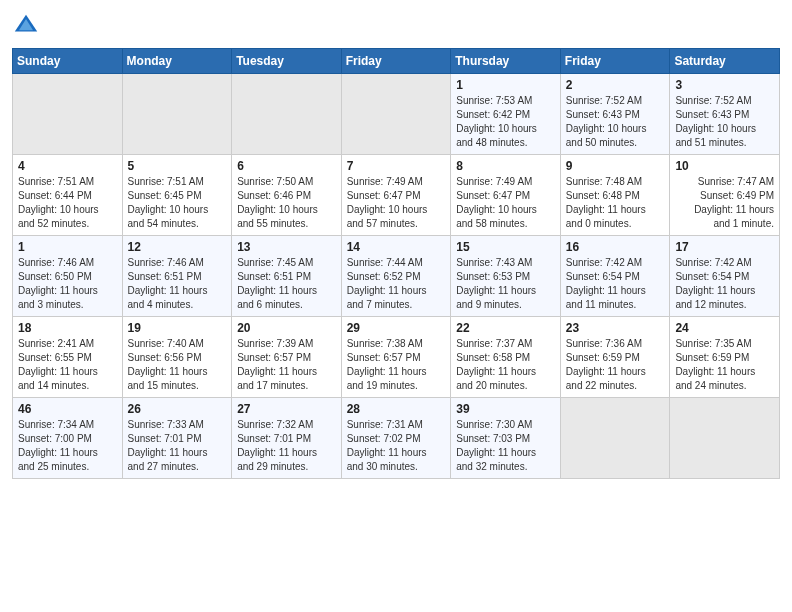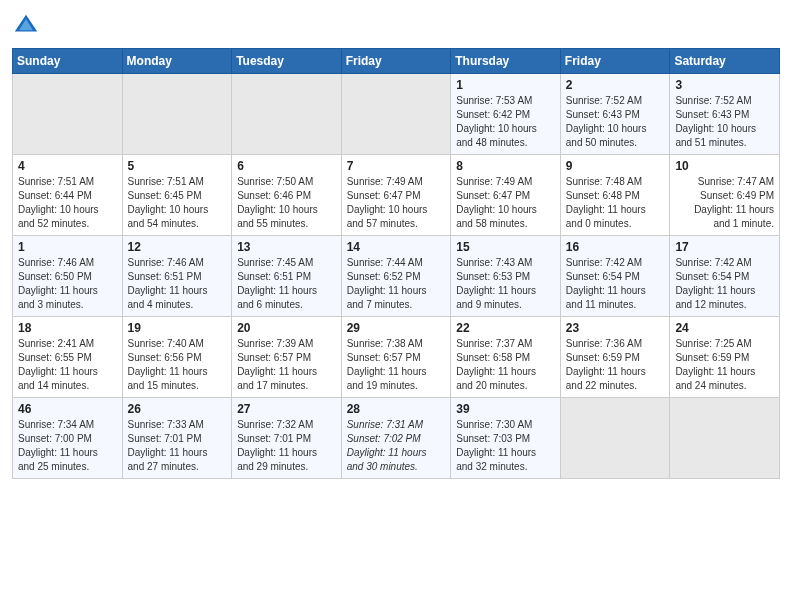--- a/index.html
+++ b/index.html
@@ -304,21 +304,21 @@
           </td>
           <td>
             <span class="day-num">23</span>
             <div class="day-info" style="white-space: pre-line;">Sunrise: 7:36 AM
 Sunset: 6:59 PM
 Daylight: 11 hours
 and 22 minutes.</div>
           </td>
           <td>
             <span class="day-num">24</span>
-            <div class="day-info" style="white-space: pre-line;">Sunrise: 7:25 AM
+            <div class="day-info" style="white-space: pre-line;">Sunrise: 7:35 AM
 Sunset: 6:59 PM
 Daylight: 11 hours
 and 24 minutes.</div>
           </td>
         </tr>
         <tr>
           <td>
             <span class="day-num">46</span>
             <div class="day-info" style="white-space: pre-line;">Sunrise: 7:34 AM
 Sunset: 7:00 PM
@@ -334,21 +334,21 @@
           </td>
           <td>
             <span class="day-num">27</span>
             <div class="day-info" style="white-space: pre-line;">Sunrise: 7:32 AM
 Sunset: 7:01 PM
 Daylight: 11 hours
 and 29 minutes.</div>
           </td>
           <td>
             <span class="day-num">28</span>
-            <div class="day-info" style="white-space: pre-line; font-style: italic;">Sunrise: 7:31 AM
+            <div class="day-info" style="white-space: pre-line;">Sunrise: 7:31 AM
 Sunset: 7:02 PM
 Daylight: 11 hours
 and 30 minutes.</div>
           </td>
           <td>
             <span class="day-num">39</span>
             <div class="day-info" style="white-space: pre-line;">Sunrise: 7:30 AM
 Sunset: 7:03 PM
 Daylight: 11 hours
 and 32 minutes.</div>

